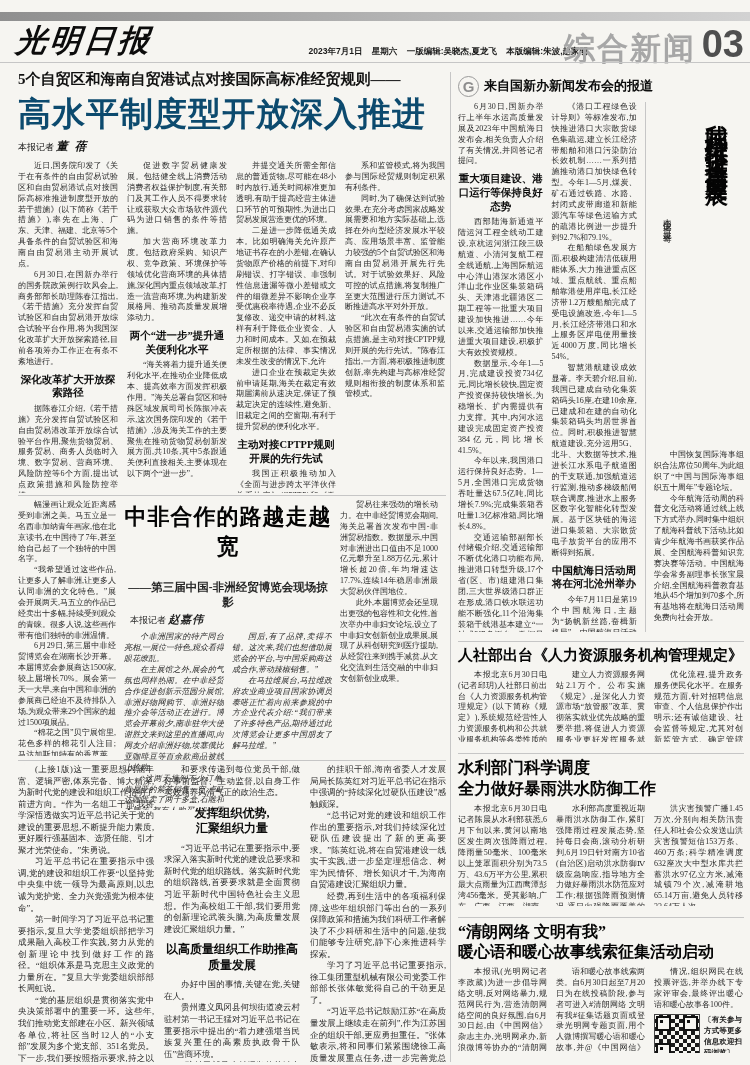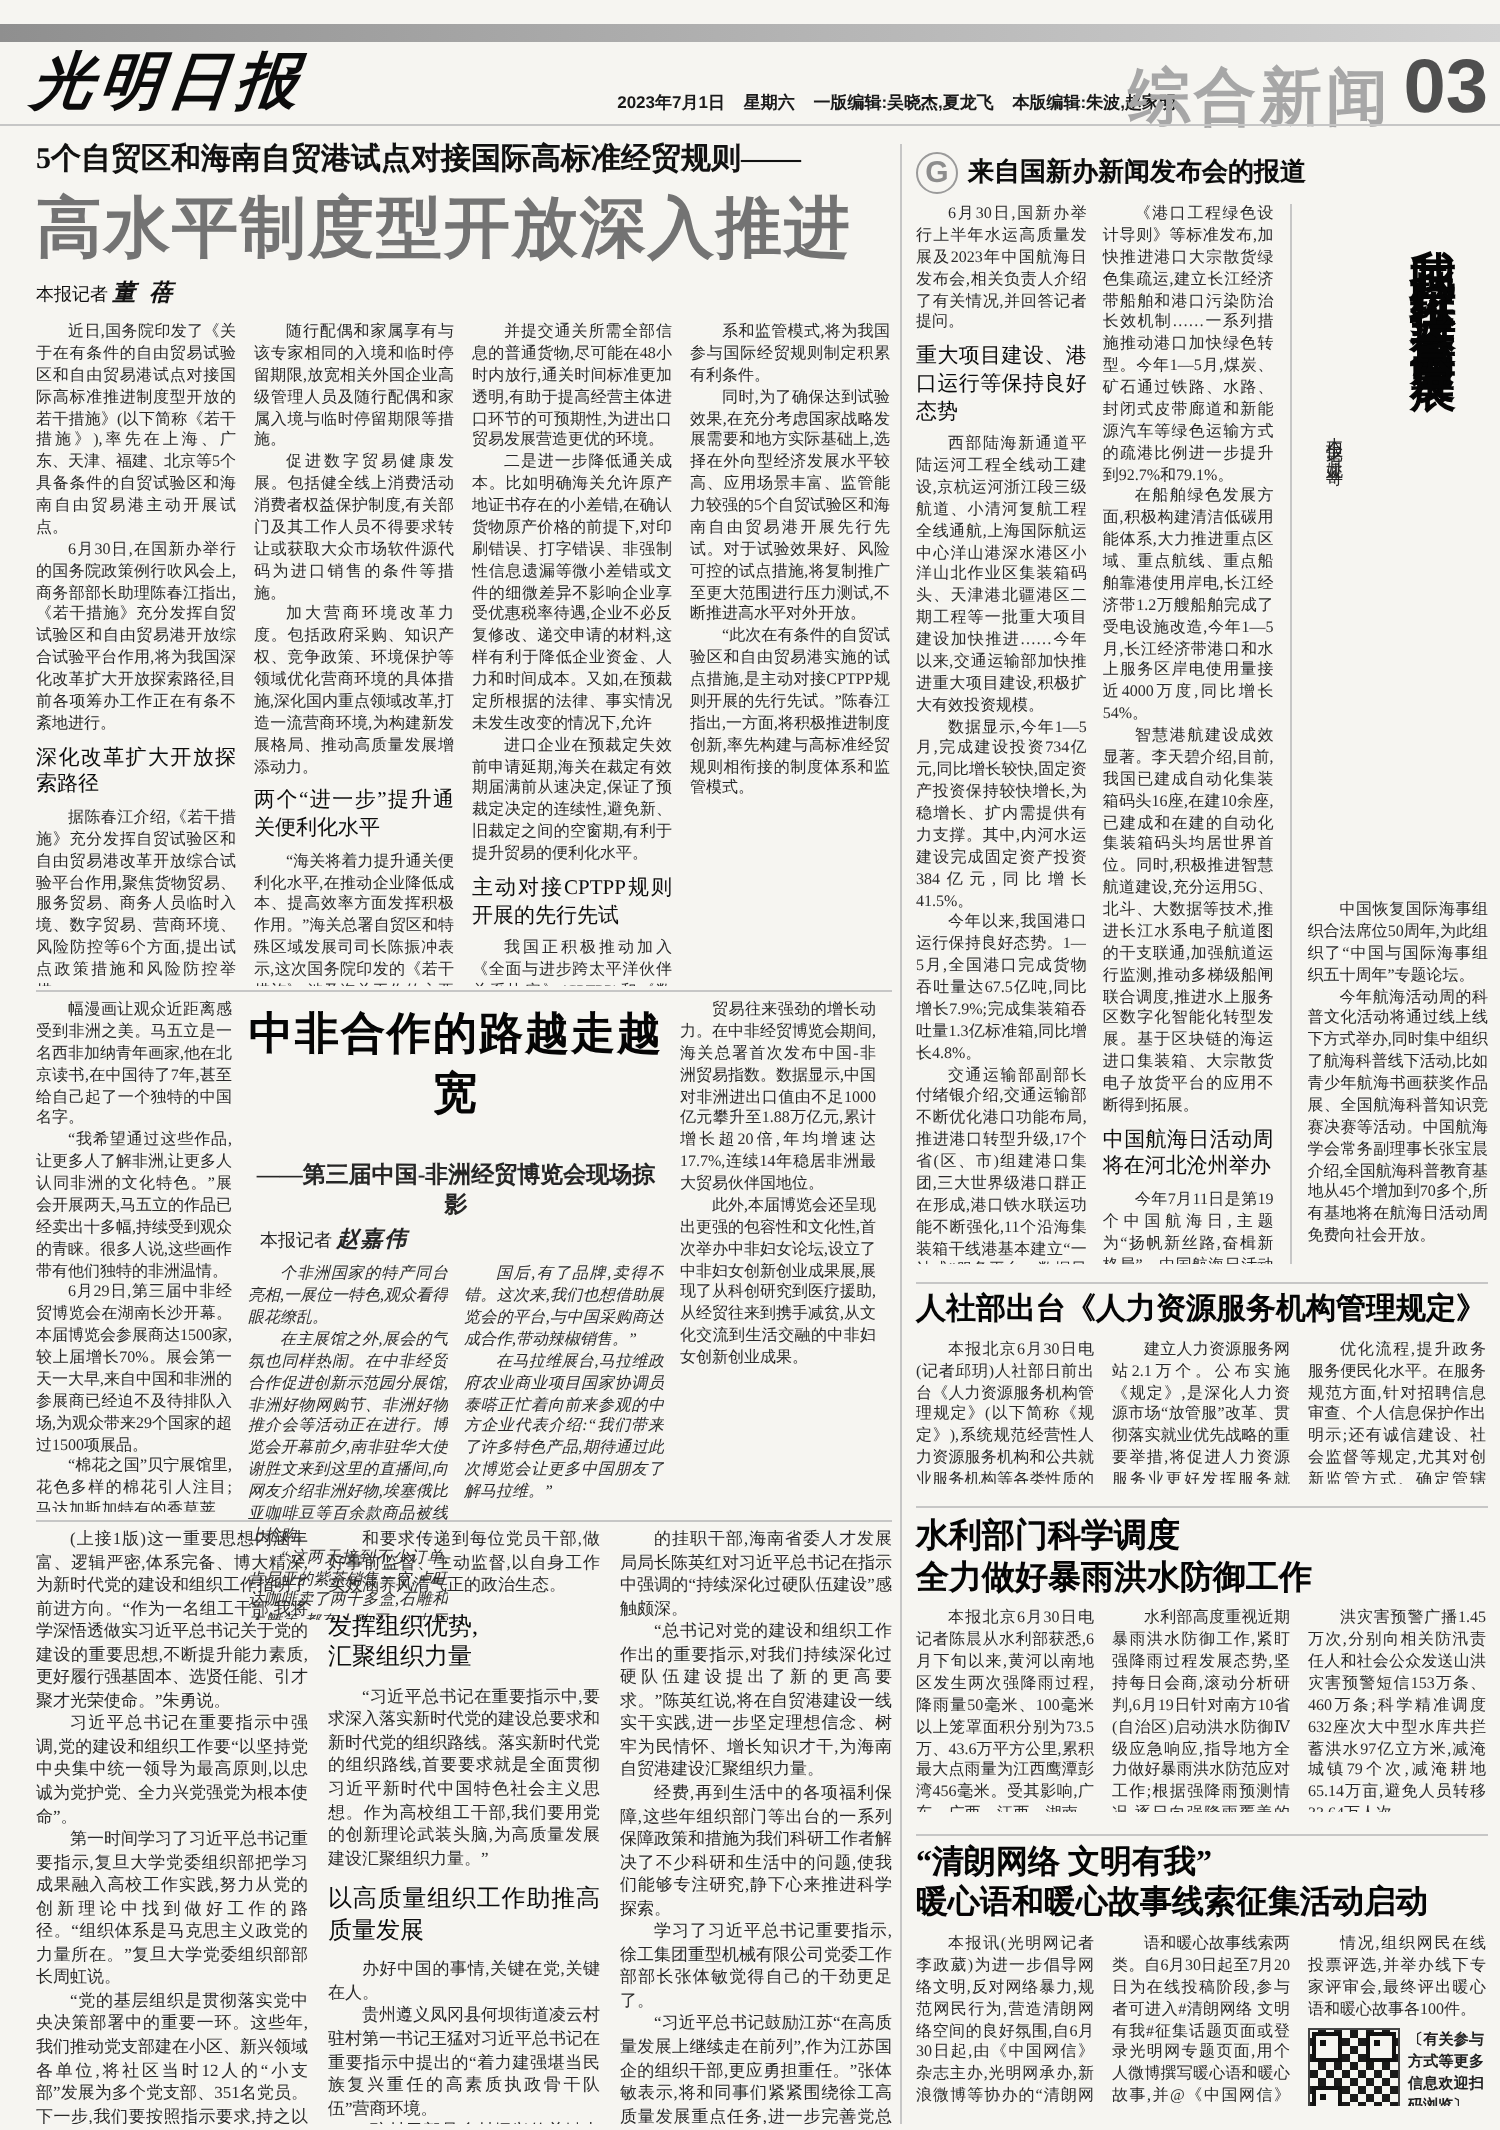--- a/index.html
+++ b/index.html
@@ -12,26 +12,26 @@
   .dateline{right:162px;top:46px;font-size:8.5px;font-weight:bold;color:#1a1a1a;font-family:"Liberation Sans",sans-serif;white-space:nowrap;}
   .dateline span{margin-left:7px;}
   .section-title{right:54px;top:28px;font-size:31px;font-weight:900;color:#a7a7a7;letter-spacing:2px;
         font-family:"Liberation Sans",sans-serif;}
   .page-num{right:6px;top:23px;font-size:38px;font-weight:700;color:#4f4f4f;font-family:"Liberation Sans",sans-serif;}
   .hrule{position:absolute;height:1px;background:#c6c6c6;}
   .vrule{position:absolute;width:1px;background:#c6c6c6;}
 
   .col{font-size:8px;line-height:1.36;text-align:justify;overflow:hidden;color:#2a2a2a;}
   .para{margin:0;text-indent:2em;}
-  .subhead{font-weight:400;font-size:10.5px;line-height:1.3;margin:5px 0 4px;color:#0c0c0c;white-space:pre-line;}
+  .subhead{font-weight:700;text-align:center;font-size:10.5px;line-height:1.3;margin:5px 0 4px;color:#0c0c0c;white-space:pre-line;}
 
   
   .ftz{left:18px;top:70px;width:428px;height:424px;}
   .kicker{font-size:15px;font-weight:900;color:#111;}
-  .mainhead{font-size:33px;font-weight:900;letter-spacing:1px;margin:3px 0 2px;color:#737373;}
+  .mainhead{font-size:33px;font-weight:900;letter-spacing:1px;margin:3px 0 2px;color:#0c4a6e;}
   .byline{font-size:9px;margin:1px 0 7px;color:#111;}
   .byline b{font-size:11.5px;font-style:italic;letter-spacing:2px;}
   .cols{display:flex;gap:9px;}
   .ftz .col{width:100px;height:332px;}
 
   
   .africa{left:18px;top:500px;width:428px;height:256px;display:flex;gap:8px;}
   .africa .side{width:98px;height:256px;}
   .africa .center{width:208px;}
   .af-head{font-size:22px;font-weight:900;text-align:center;letter-spacing:1px;color:#050505;margin-top:2px;}
@@ -112,21 +112,20 @@
       <b>董 蓓</b>
     </div>
     <div class="cols">
       <div class="col">
           <p class="para">近日,国务院印发了《关于在有条件的自由贸易试验区和自由贸易港试点对接国际高标准推进制度型开放的若干措施》(以下简称《若干措施》),率先在上海、广东、天津、福建、北京等5个具备条件的自贸试验区和海南自由贸易港主动开展试点。</p>
           <p class="para">6月30日,在国新办举行的国务院政策例行吹风会上,商务部部长助理陈春江指出,《若干措施》充分发挥自贸试验区和自由贸易港开放综合试验平台作用,将为我国深化改革扩大开放探索路径,目前各项筹办工作正在有条不紊地进行。</p>
           <div class="subhead">深化改革扩大开放探索路径</div>
           <p class="para">据陈春江介绍,《若干措施》充分发挥自贸试验区和自由贸易港改革开放综合试验平台作用,聚焦货物贸易、服务贸易、商务人员临时入境、数字贸易、营商环境、风险防控等6个方面,提出试点政策措施和风险防控举措。</p>
         </div>
       <div class="col">
-          <p class="para">随行配偶和家属享有与该专家相同的入境和临时停留期限,放宽相关外国企业高级管理人员及随行配偶和家属入境与临时停留期限等措施。</p>
           <p class="para">促进数字贸易健康发展。包括健全线上消费活动消费者权益保护制度,有关部门及其工作人员不得要求转让或获取大众市场软件源代码为进口销售的条件等措施。</p>
           <p class="para">加大营商环境改革力度。包括政府采购、知识产权、竞争政策、环境保护等领域优化营商环境的具体措施,深化国内重点领域改革,打造一流营商环境,为构建新发展格局、推动高质量发展增添动力。</p>
           <div class="subhead">两个“进一步”提升通关便利化水平</div>
           <p class="para">“海关将着力提升通关便利化水平,在推动企业降低成本、提高效率方面发挥积极作用。”海关总署自贸区和特殊区域发展司司长陈振冲表示,这次国务院印发的《若干措施》,涉及海关工作的主要聚焦在推动货物贸易创新发展方面,共10条,其中5条跟通关便利直接相关,主要体现在以下两个“进一步”。</p>
         </div>
       <div class="col">
           <p class="para">并提交通关所需全部信息的普通货物,尽可能在48小时内放行,通关时间标准更加透明,有助于提高经营主体进口环节的可预期性,为进出口贸易发展营造更优的环境。</p>
           <p class="para">二是进一步降低通关成本。比如明确海关允许原产地证书存在的小差错,在确认货物原产价格的前提下,对印刷错误、打字错误、非强制性信息遗漏等微小差错或文件的细微差异不影响企业享受优惠税率待遇,企业不必反复修改、递交申请的材料,这样有利于降低企业资金、人力和时间成本。又如,在预裁定所根据的法律、事实情况未发生改变的情况下,允许</p>
           <p class="para">进口企业在预裁定失效前申请延期,海关在裁定有效期届满前从速决定,保证了预裁定决定的连续性,避免新、旧裁定之间的空窗期,有利于提升贸易的便利化水平。</p>
           <div class="subhead">主动对接CPTPP规则开展的先行先试</div>

